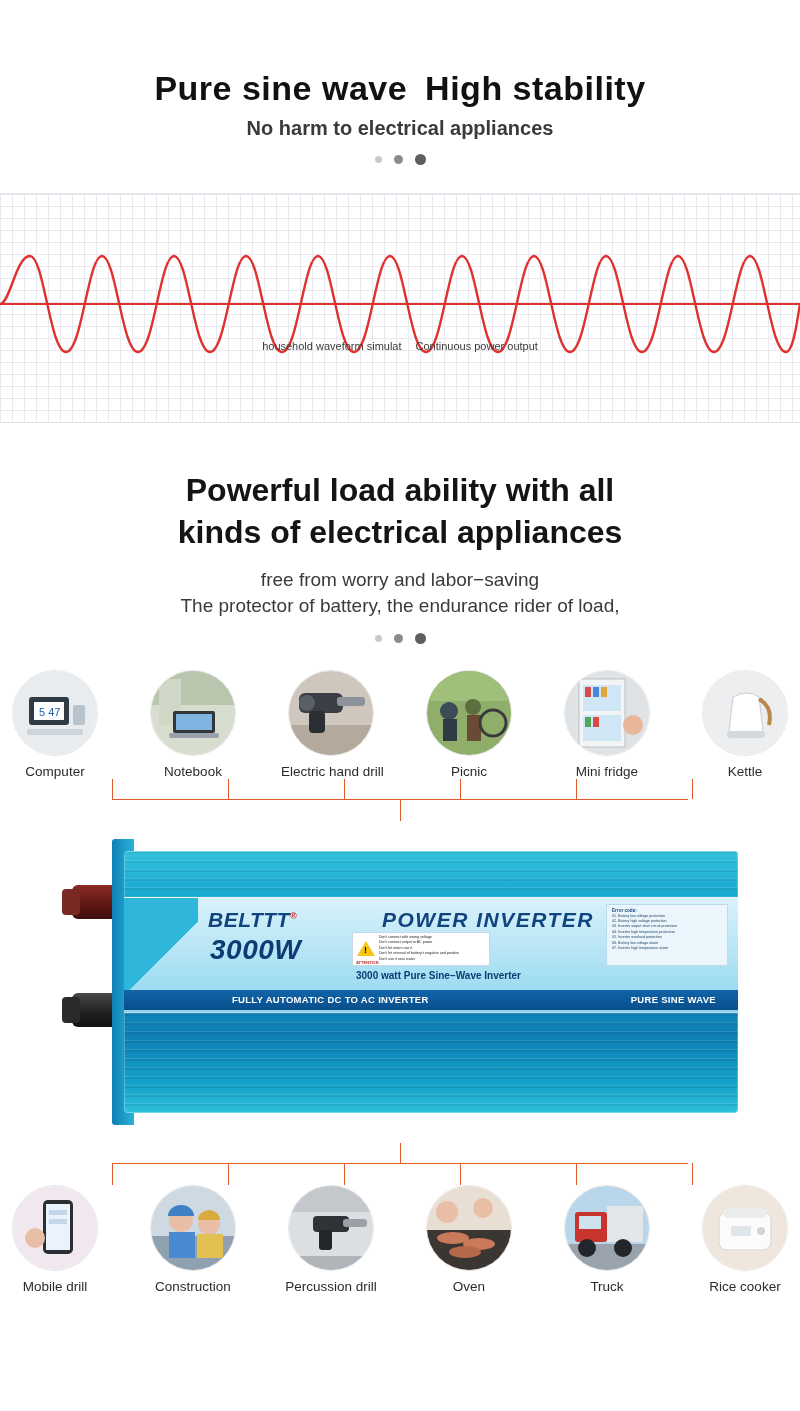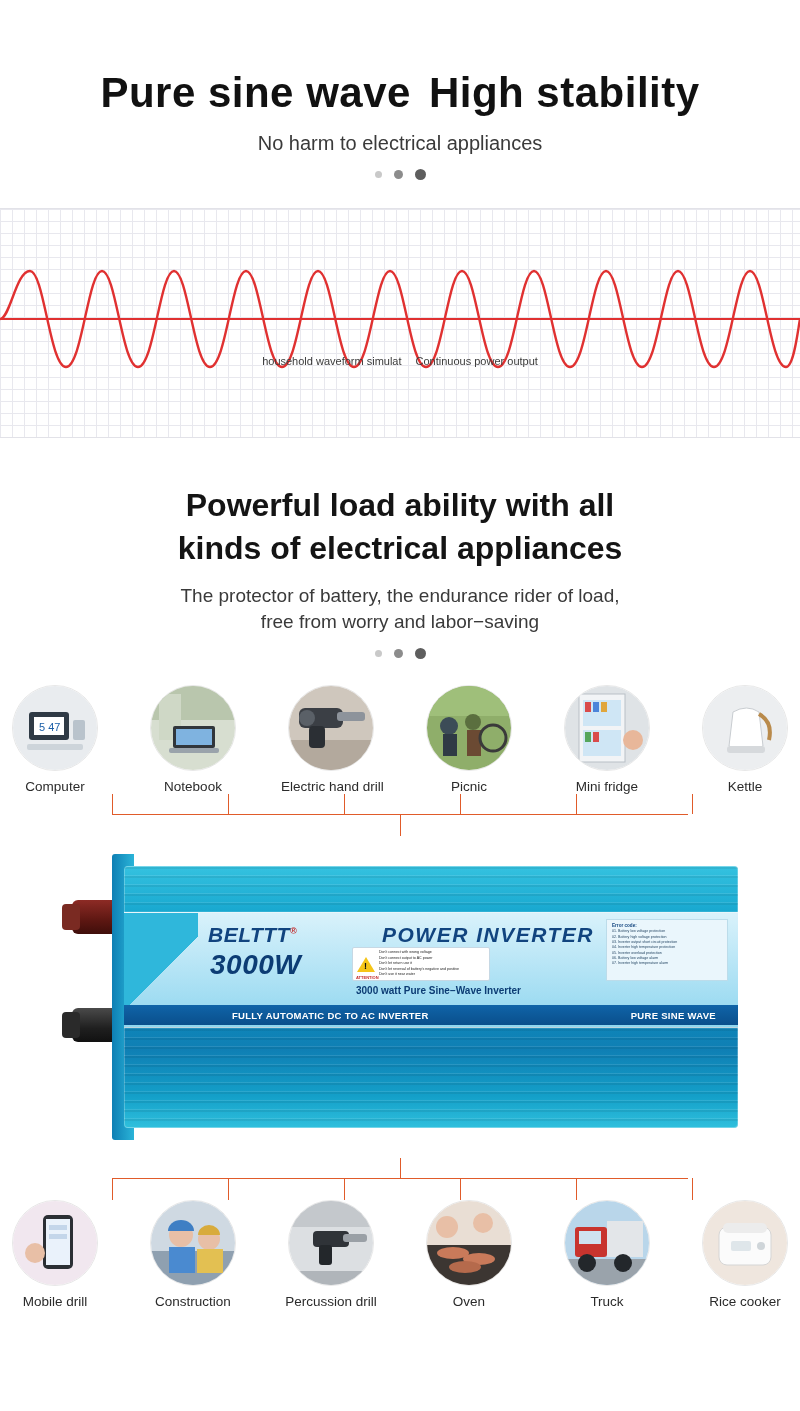--- a/index.html
+++ b/index.html
@@ -9,26 +9,26 @@
     font-family:"Liberation Sans", sans-serif;
     color:#222;
     overflow:hidden;
     position:relative;
   }
   .section{position:relative;}
 
   
   .hero1{padding-top:68px;text-align:center;}
   .hero1 .title{
-    font-size:42px;font-weight:bold;color:#111;letter-spacing:0.5px;
+    font-size:34px;font-weight:bold;color:#111;letter-spacing:0.5px;
     line-height:1.2;
   }
   .hero1 .title .gap{display:inline-block;width:18px;}
   .hero1 .sub{
-    font-size:20px;color:#3a3a3a;margin-top:14px;font-weight:normal;
+    font-size:20px;color:#3a3a3a;margin-top:8px;font-weight:bold;
   }
   .dots{margin-top:14px;display:flex;justify-content:center;gap:12px;align-items:center;}
   .dot{border-radius:50%;background:#bdbdbd;}
   .dot.d1{width:7px;height:7px;background:#c9c9c9;}
   .dot.d2{width:9px;height:9px;background:#8c8c8c;}
   .dot.d3{width:11px;height:11px;background:#5e5e5e;}
 
   
   .wave-band{
     position:relative;margin-top:28px;height:228px;width:800px;
@@ -186,22 +186,22 @@
     <span>household waveform simulat</span><span class="cap-gap"></span><span>Continuous power output</span>
   </div>
 </div>
 
 <div class="section hero2">
   <div class="title">
     <div>Powerful load ability with all</div>
     <div>kinds of electrical appliances</div>
   </div>
   <div class="sub">
+    <div>free from worry and labor−saving</div>
     <div>The protector of battery, the endurance rider of load,</div>
-    <div>free from worry and labor−saving</div>
   </div>
   <div class="dots">
     <span class="dot d1"></span>
     <span class="dot d2"></span>
     <span class="dot d3"></span>
   </div>
 </div>
 
 <div class="icon-row">
   <div class="item">

